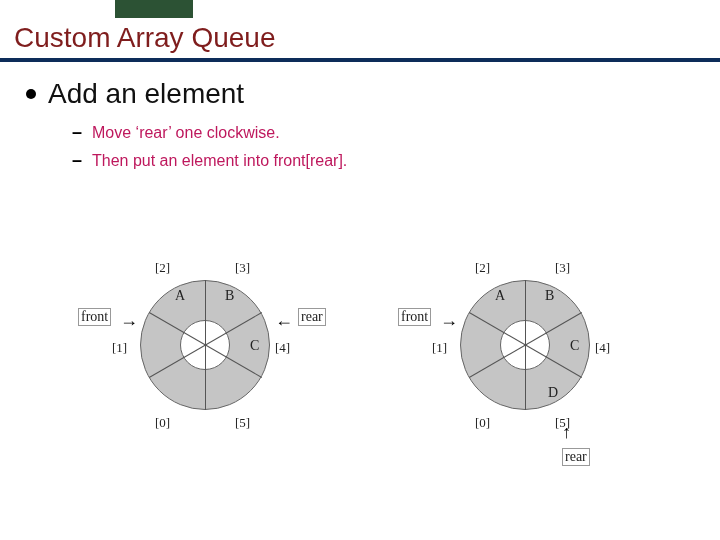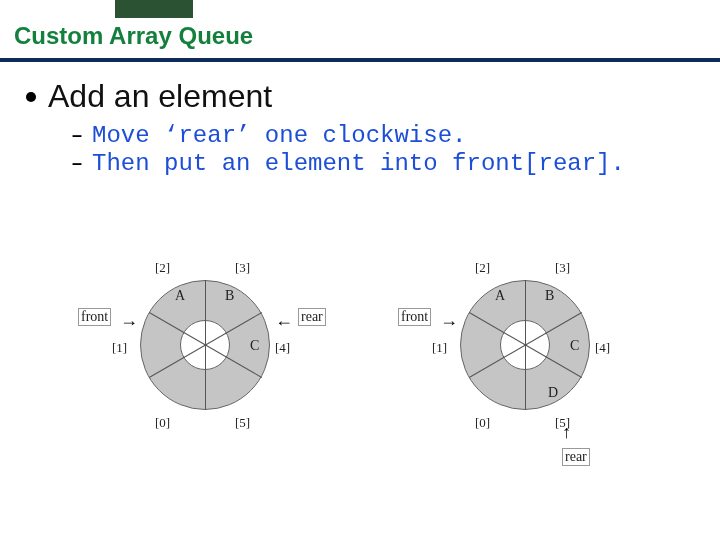--- a/index.html
+++ b/index.html
@@ -16,23 +16,23 @@
     top: 0;
     left: 115px;
     width: 78px;
     height: 18px;
     background: #2c5234;
   }
   .title {
     position: absolute;
     top: 22px;
     left: 14px;
-    font-size: 24px;
-    font-weight: bold;
-    color: #15803d;
+    font-size: 28px;
+    font-weight: normal;
+    color: #7f1d1d;
   }
   .title-underline {
     position: absolute;
     top: 58px;
     left: 0;
     width: 720px;
     height: 4px;
     background: #0d2c59;
   }
   .bullet-row {
@@ -45,36 +45,35 @@
     left: 26px;
   }
   .main-bullet .dot {
     width: 10px;
     height: 10px;
     background: #000;
     border-radius: 50%;
     margin-right: 12px;
   }
   .main-bullet .text {
-    font-size: 32px;
+    font-size: 28px;
     color: #111;
   }
   .sub-bullet {
     left: 72px;
   }
   .sub-bullet .dash {
     font-size: 18px;
     font-weight: bold;
     color: #000;
     margin-right: 10px;
   }
   .sub-bullet .text {
-    font-size: 24px;
-    color: #1d4ed8;
-    font-family: Liberation Mono, monospace;
+    font-size: 16px;
+    color: #be185d;
   }
   .sb1 { top: 122px; }
   .sb2 { top: 150px; }
 
   .diagrams {
     position: absolute;
     top: 230px;
     left: 40px;
     width: 640px;
     height: 280px;

